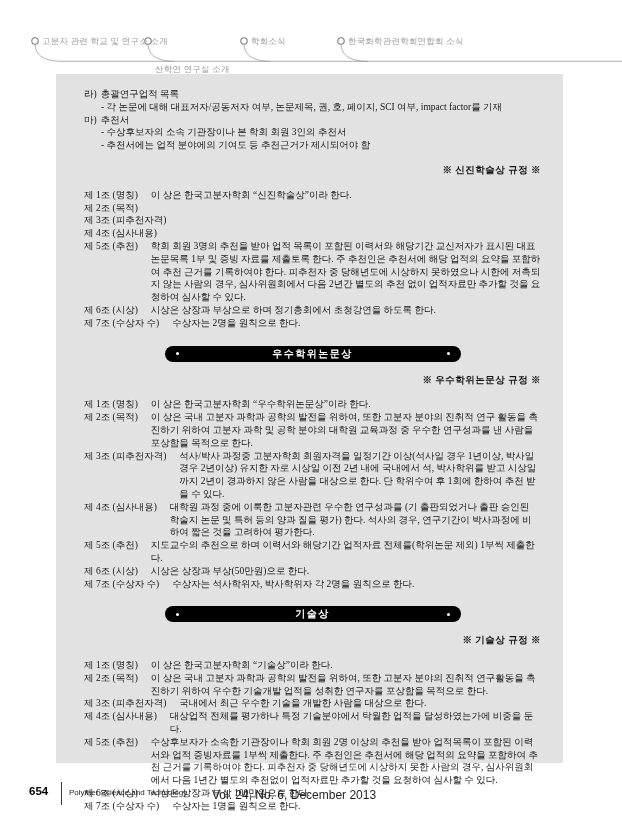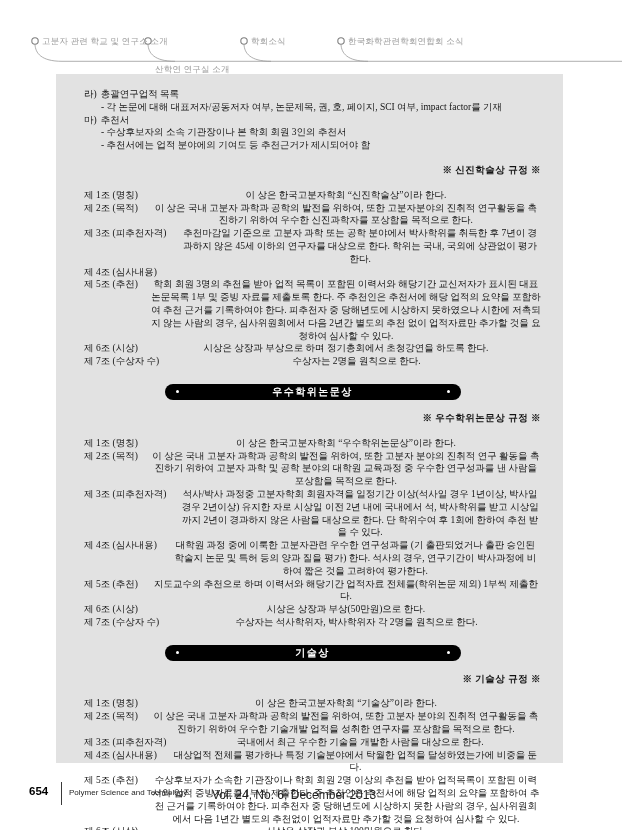--- a/index.html
+++ b/index.html
@@ -23,21 +23,21 @@
              font-size:9.5px; line-height:12.8px; color:#141414; }
 
   .intro-item-title { display:flex; }
   .intro-label { white-space:nowrap; padding-right:4px; }
   .intro-sub { padding-left:17px; }
 
   .rule-heading { text-align:right; font-weight:bold; margin:12px 0 12px; letter-spacing:0.5px; }
 
   .clause { display:flex; }
   .clause .c-label { white-space:nowrap; padding-right:13px; }
-  .clause .c-text { flex:1;text-align:center; }
+  .clause .c-text { flex:1; }
 
   .pill { position:relative; width:296px; height:16px; margin:16px auto 10px;
           background:#000; border-radius:8px; color:#fff; font-weight:bold;
           font-size:10px; line-height:16px; text-align:center; letter-spacing:1.5px; }
   .pill .dot { position:absolute; top:6.5px; width:3px; height:3px; border-radius:50%; background:#fff; }
   .pill .dot.left { left:11px; }
   .pill .dot.right { right:11px; }
 
   
   .footer { position:absolute; left:0; top:781px; width:506px; height:28px;
@@ -86,25 +86,23 @@
     </div>
 
     <div>
       <div class="rule-heading">※ 신진학술상 규정 ※</div>
       <div class="clause">
         <span class="c-label">제 1조 (명칭)</span>
         <span class="c-text">이 상은 한국고분자학회 “신진학술상”이라 한다.</span>
       </div>
       <div class="clause">
         <span class="c-label">제 2조 (목적)</span>
-        <span class="c-text">이 상은 국내 고분자 과학과 공학의 발전을 위하여, 또한 고분자분야의 진취적 연구활동을 촉진하기 위하여 우수한 신진과학자를 포상함을 목적으로 한다.</span>
       </div>
       <div class="clause">
         <span class="c-label">제 3조 (피추천자격)</span>
-        <span class="c-text">추천마감일 기준으로 고분자 과학 또는 공학 분야에서 박사학위를 취득한 후 7년이 경과하지 않은 45세 이하의 연구자를 대상으로 한다. 학위는 국내, 국외에 상관없이 평가한다.</span>
       </div>
       <div class="clause">
         <span class="c-label">제 4조 (심사내용)</span>
       </div>
       <div class="clause">
         <span class="c-label">제 5조 (추천)</span>
         <span class="c-text">학회 회원 3명의 추천을 받아 업적 목록이 포함된 이력서와 해당기간 교신저자가 표시된 대표 논문목록 1부 및 증빙 자료를 제출토록 한다. 주 추천인은 추천서에 해당 업적의 요약을 포함하여 추천 근거를 기록하여야 한다. 피추천자 중 당해년도에 시상하지 못하였으나 시한에 저촉되지 않는 사람의 경우, 심사위원회에서 다음 2년간 별도의 추천 없이 업적자료만 추가할 것을 요청하여 심사할 수 있다.</span>
       </div>
       <div class="clause">
         <span class="c-label">제 6조 (시상)</span>

